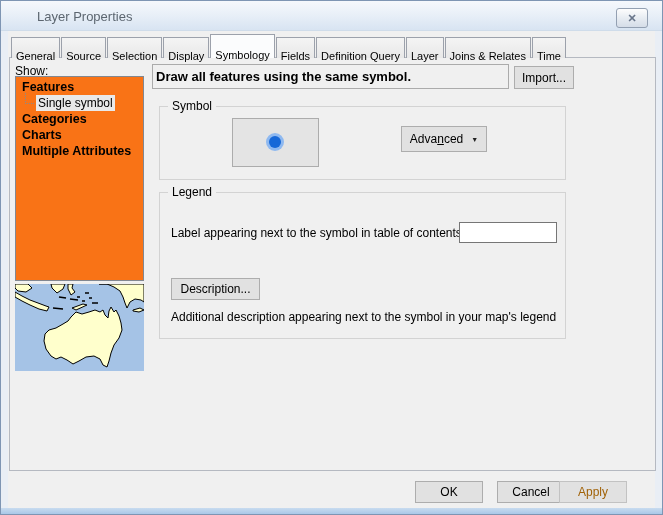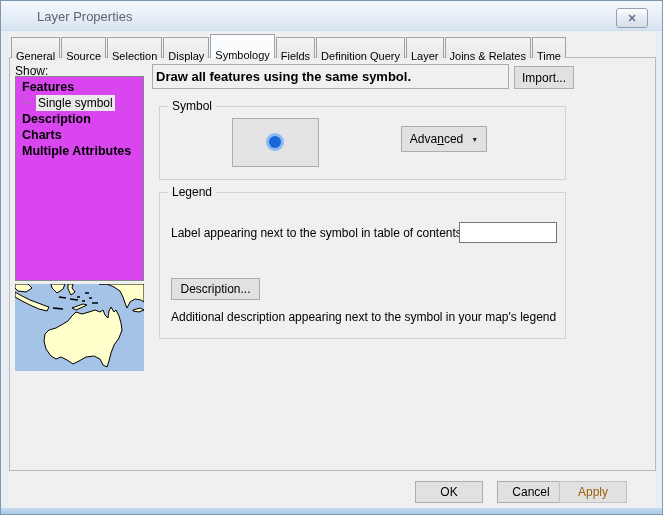--- a/index.html
+++ b/index.html
@@ -37,21 +37,21 @@
     height:24px; line-height:22px; background:#FBFCFD; position:relative; z-index:3;
   }
   .panel {
     position:absolute; left:8px; top:56px; width:647px; height:414px;
     border:1px solid #B5B9C1; background:#F0F0F0;
   }
   
   .show-label { position:absolute; left:14px; top:63px;text-align:center; }
   .tree {
     position:absolute; left:14px; top:75px; width:129px; height:205px;
-    background:#d946ef; border:1px solid #828790; padding-top:2px; overflow:hidden;
+    background:#f97316; border:1px solid #828790; padding-top:2px; overflow:hidden;
   }
   .tree-item { height:16px; line-height:16px; padding-left:6px; font-weight:bold; font-size:12.5px; white-space:nowrap; }
   .tree-item.child { font-weight:normal; font-size:12px; padding-left:9px; display:flex; align-items:center; }
   .connector { display:inline-block; width:9px; height:11px; border-left:1px dotted #8A8A8A;
     border-bottom:1px dotted #8A8A8A; margin:-7px 2px 3px 0; }
   .hl { background:#E9E9E9; padding:0 2px; }
   .map { position:absolute; left:14px; top:283px; width:129px; height:87px; line-height:0; }
   .map svg .land { stroke:#000; stroke-width:1; }
   .map svg .sea { stroke:none; }
   .map svg .isl { stroke:#000; stroke-width:1.5; }
@@ -121,21 +121,21 @@
   <div class="panel"></div>
 
   <div class="show-label">Show:</div>
 
   <div class="tree">
     <div class="tree-item">Features</div>
     <div class="tree-item child">
       <span class="connector"></span>
       <span class="hl">Single symbol</span>
     </div>
-    <div class="tree-item">Description</div>
+    <div class="tree-item">Categories</div>
     <div class="tree-item">Charts</div>
     <div class="tree-item">Multiple Attributes</div>
   </div>
 
   <div class="map">
     <svg width="129" height="87" viewBox="0 0 129 87" preserveAspectRatio="none">
       <rect class="sea" x="0" y="0" width="129" height="87" fill="#A5C3E6"></rect>
       <polygon class="land" points="0,0 13,0 17,4 11,8 3,7 0,4" fill="#FFFFCC"></polygon>
       <polygon class="land" points="0,8 7,12 15,16 23,19 31,22 34,23 32,27 24,25 15,21 7,17 0,13" fill="#FFFFCC"></polygon>
       <polygon class="land" points="36,0 50,0 48,5 42,9 37,4" fill="#FFFFCC"></polygon>

